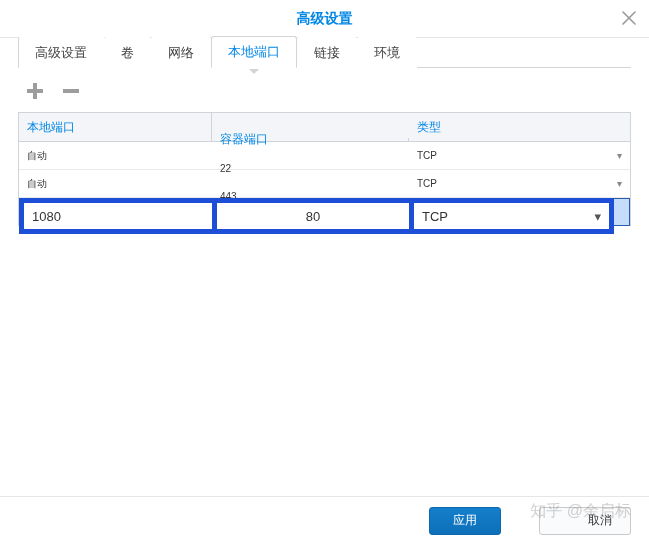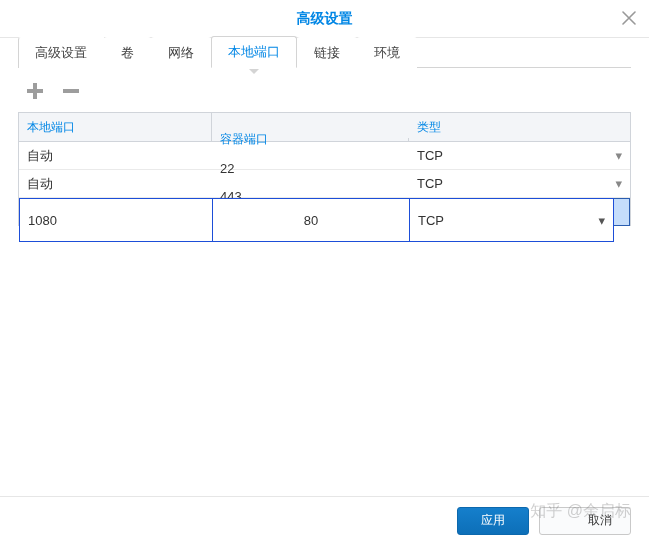--- a/index.html
+++ b/index.html
@@ -93,35 +93,35 @@
     .grid-head .cell:last-child { border-right:none; }
     .grid-row {
       height: 28px;
       border-bottom: 1px solid #eaeaea;
       align-items: center;
     }
     .cell {
       display: flex;
       align-items: center;
       padding: 0 8px;
-      font-size: 13px;
+      font-size: 10px;
       color: #333;
     }
     .c1 { width: 193px; }
     .c2 { width: 197px; margin-top: 25px; }
     .c3 { flex: 1; position: relative; }
     .dd { position:absolute; right:8px; color:#888; pointer-events:none;}
     .grid-edit-row {
       display: flex;
       height: 28px;
       border-bottom: 1px solid #d0d4da;
     }
     .grid-edit-row input, .grid-edit-row .select-like {
-      height: 44px;
-      border: 1px solid #1d4ed8;
+      height: 36px;
+      border: 5px solid #1d4ed8;
       font-size: 13px;
       padding: 0 8px;
       outline: none;
       background:#fff;
       color:#333;
     }
     .grid-edit-row input.c1i { width: 193px; border-right: none;}
     .grid-edit-row input.c2i { width: 197px; border-right: none; text-align: center;}
     .grid-edit-row .select-like {
       flex: 1; display:flex; align-items:center; position:relative;
@@ -141,21 +141,21 @@
       padding: 0 18px;
       border-top: 1px solid #e6e6e6;
     }
     .btn {
       height: 28px;
       min-width: 72px;
       padding: 0 18px;
       font-size: 12px;
       border-radius: 3px;
       cursor: pointer;
-      display: flex; align-items:center; justify-content:center;
+      display: flex; align-items:center; justify-content:center;margin-left:28px;
     }
     .btn-primary {
       background: linear-gradient(#157fcc,#0d6fb8);
       color: #fff; border: 1px solid #0c68ad;
     }
     .btn-secondary {
       background: #fafbfc; color:#333; border:1px solid #c9c9c9;padding-left:48px;
     }
     .watermark {
       position: absolute;

